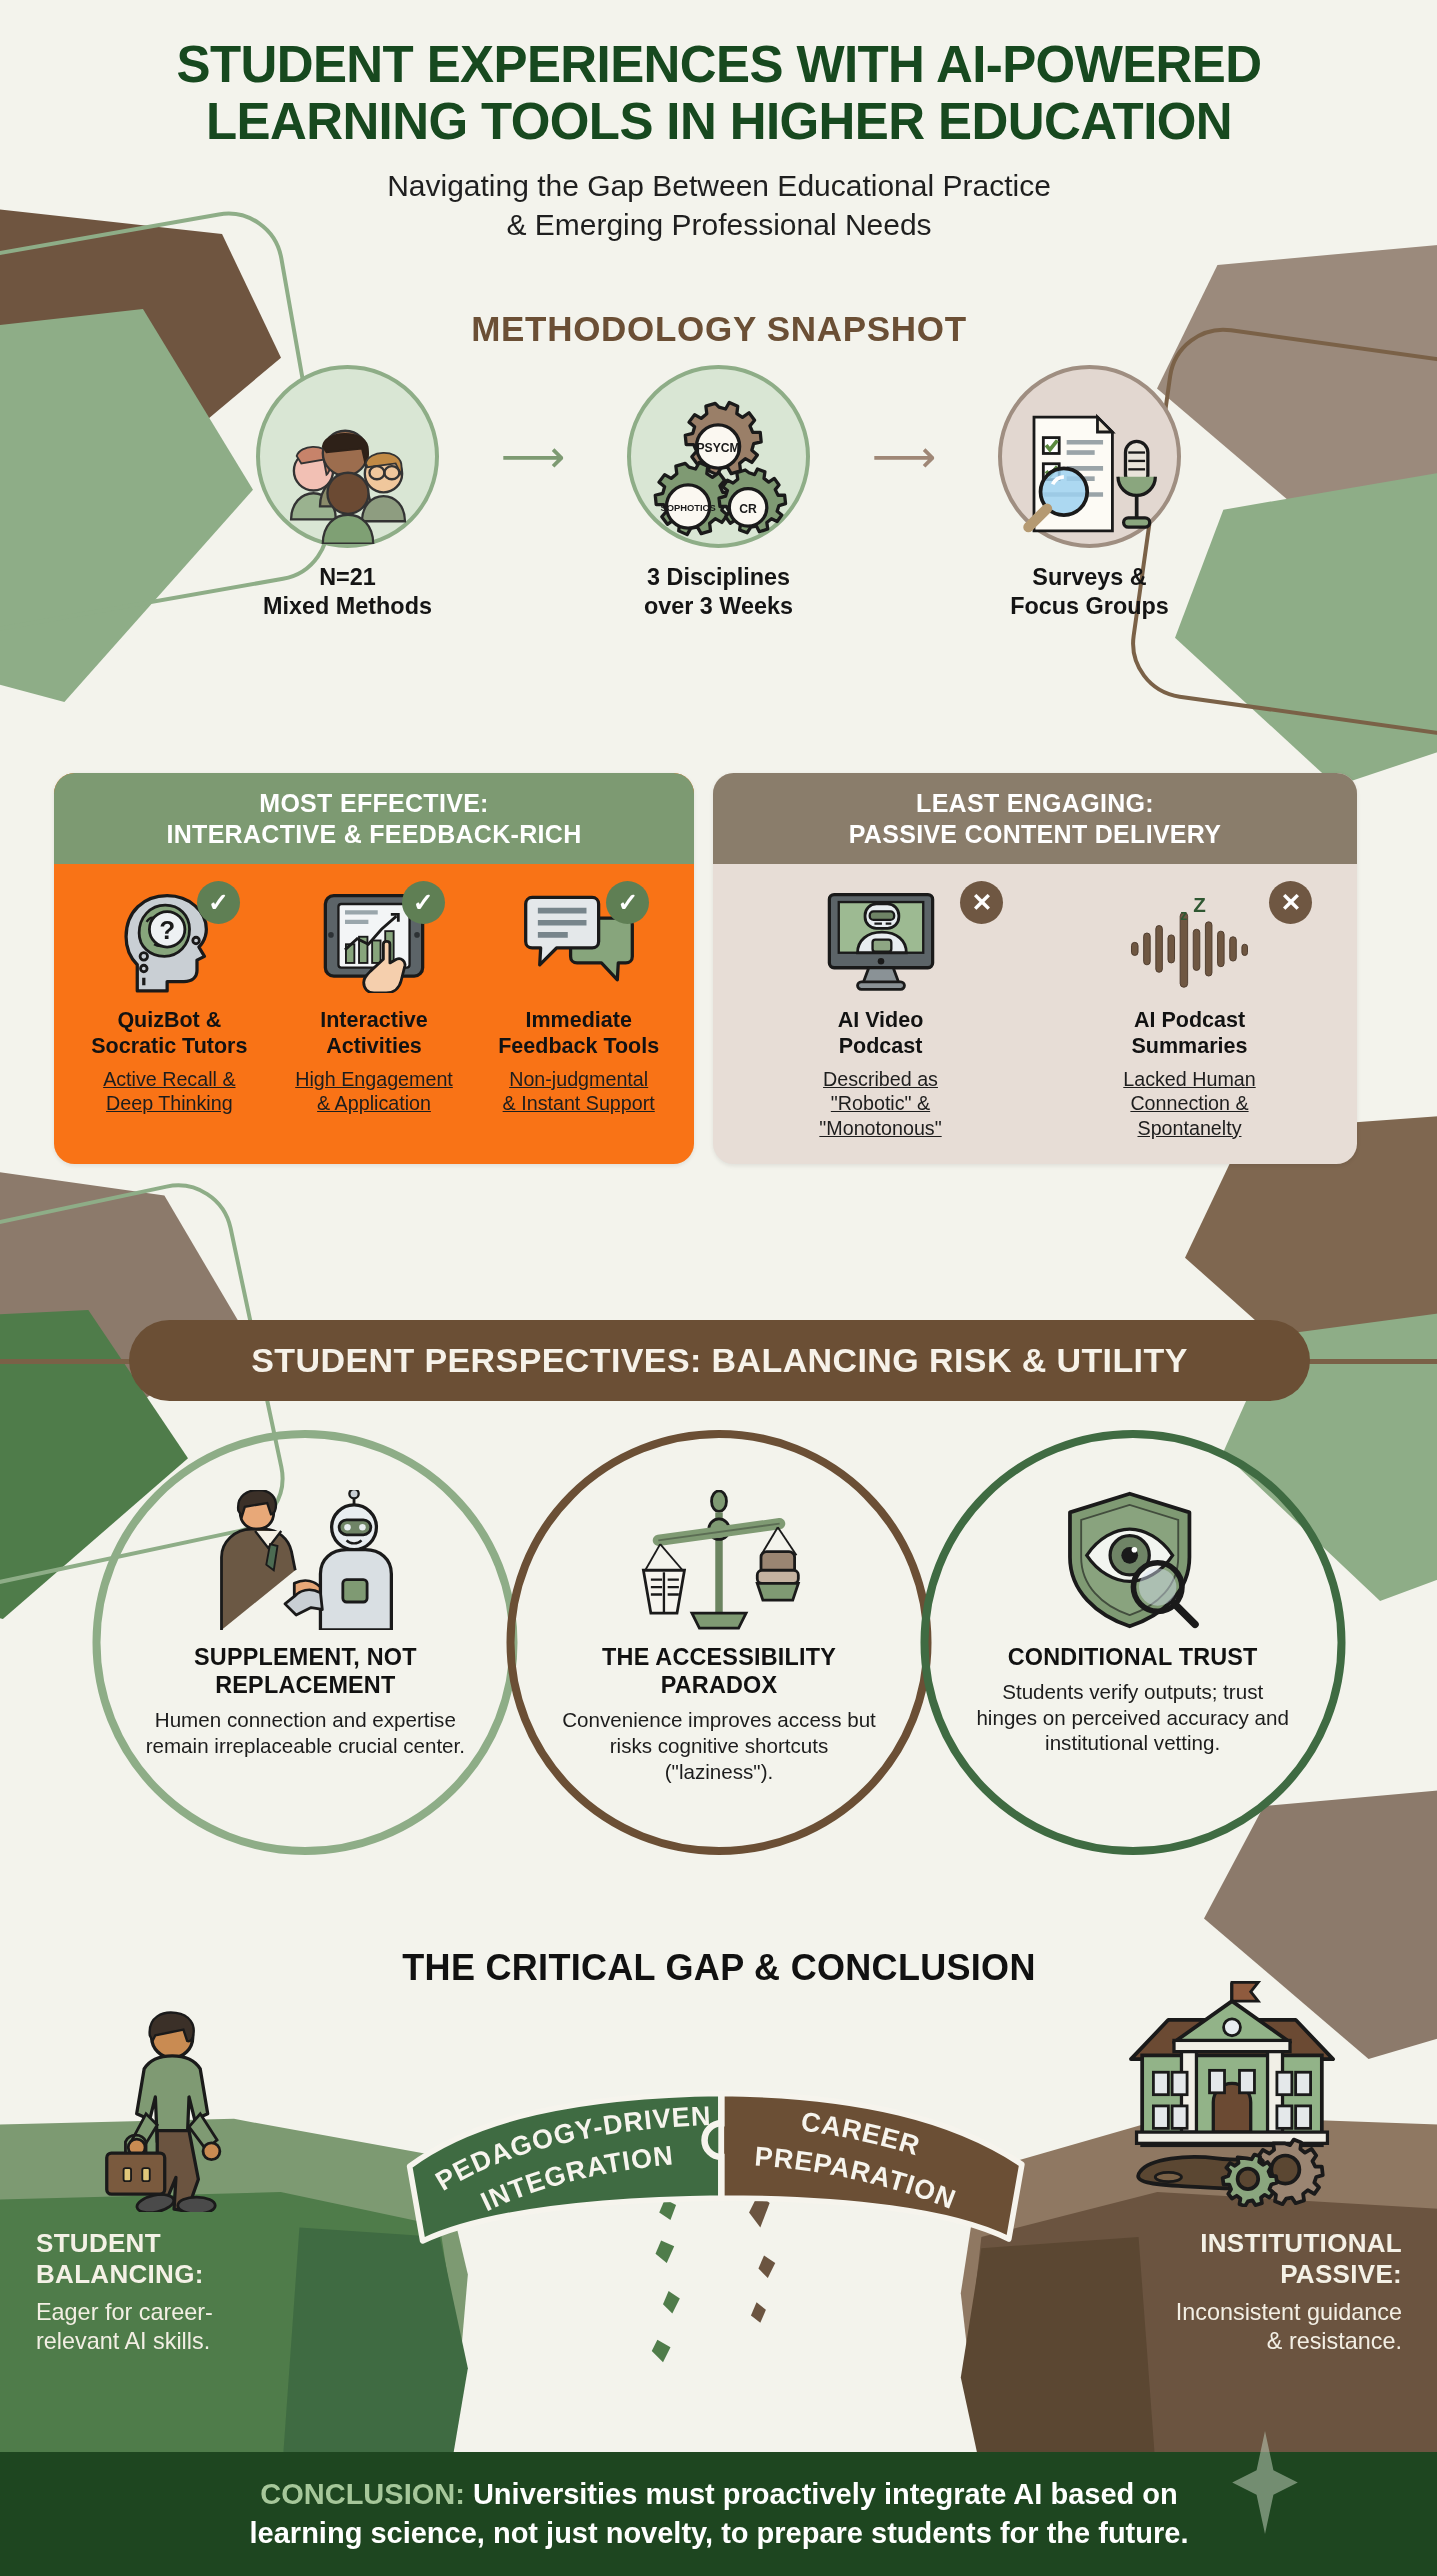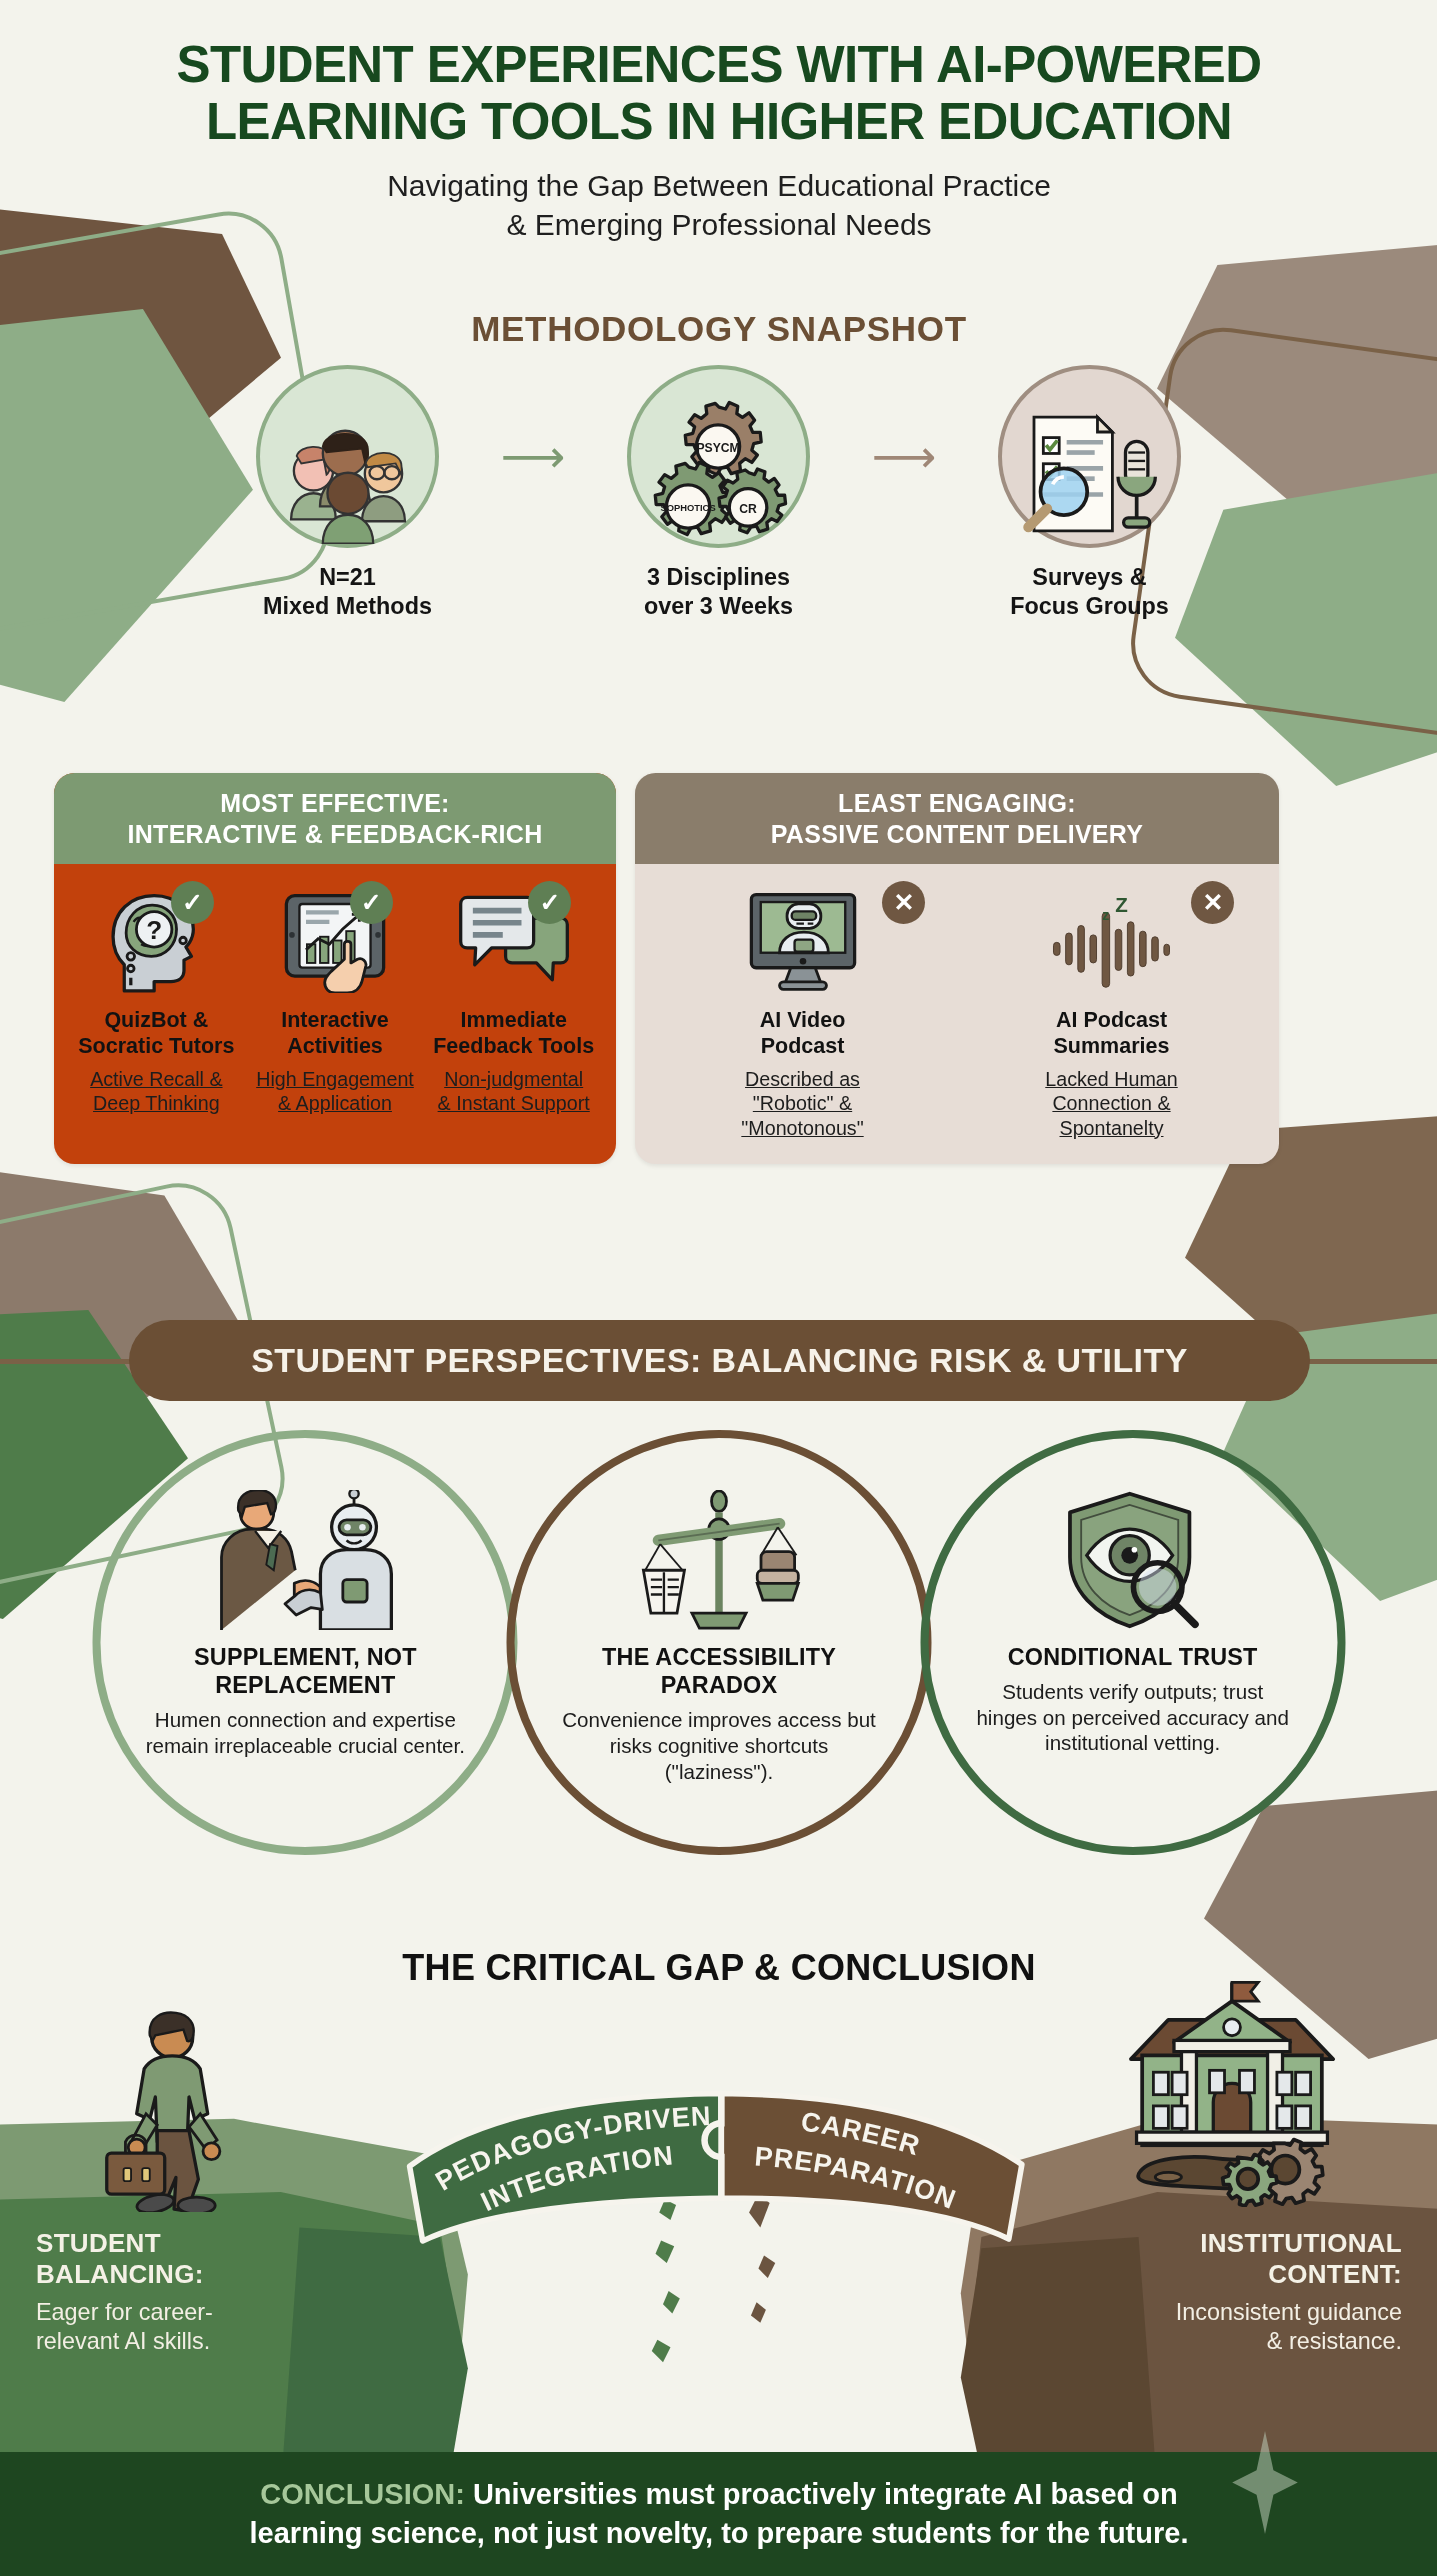--- a/index.html
+++ b/index.html
@@ -139,21 +139,21 @@
 
   
   .kf-head {
     position: absolute; top: 721px; left: 0; width: 1438px; text-align: center;
     font-size: 32px; font-weight: 800; color: #111; letter-spacing: 0.2px; z-index: 6;
   }
   .kf-row {
     position: absolute; top: 773px; left: 54px; width: 1329px; display: flex; gap: 19px; z-index: 6;
   }
   .kf-card { border-radius: 20.6px; overflow: hidden; box-shadow: 0 1.9px 4.7px rgba(0,0,0,.08); }
-  .kf-card.left  { width: 562px; background: #c2410c; }
+  .kf-card.left  { width: 640px; background: #f97316; }
   .kf-card.right { width: 644px; background: #e7ddd6; }
   .kf-bar {
     padding: 15px 9.4px 15px; text-align: center; color: #fff;
     font-size: 25px; font-weight: 800; line-height: 1.22; letter-spacing: 0.3px;
   }
   .kf-bar.green { background: #7d9a72; }
   .kf-bar.brown { background: #8a7d6b; }
   .kf-items { display: flex; justify-content: space-around; padding: 20.6px 13px 24px; }
   .kf-item { flex: 1; text-align: center; padding: 0 5.6px; }
   .kf-icon-wrap { position: relative; height: 112px; display: flex; align-items: center; justify-content: center; }
@@ -706,21 +706,21 @@
     </div>
     <div class="side-desc">
       <div>Eager for career-</div>
       <div>relevant AI skills.</div>
     </div>
   </div>
 
   <div class="side-label right">
     <div class="side-title">
       <div>INSTITUTIONAL</div>
-      <div>CONTENT:</div>
+      <div>PASSIVE:</div>
     </div>
     <div class="side-desc">
       <div>Inconsistent guidance</div>
       <div>&amp; resistance.</div>
     </div>
   </div>
 
   <div class="conclusion">
     <svg class="sparkle" viewBox="0 0 70 110">
       <path d="M35 0l9 42 26 13-26 13-9 42-9-42L0 55l26-13z" fill="#b9c9b4" opacity="0.55"></path>

